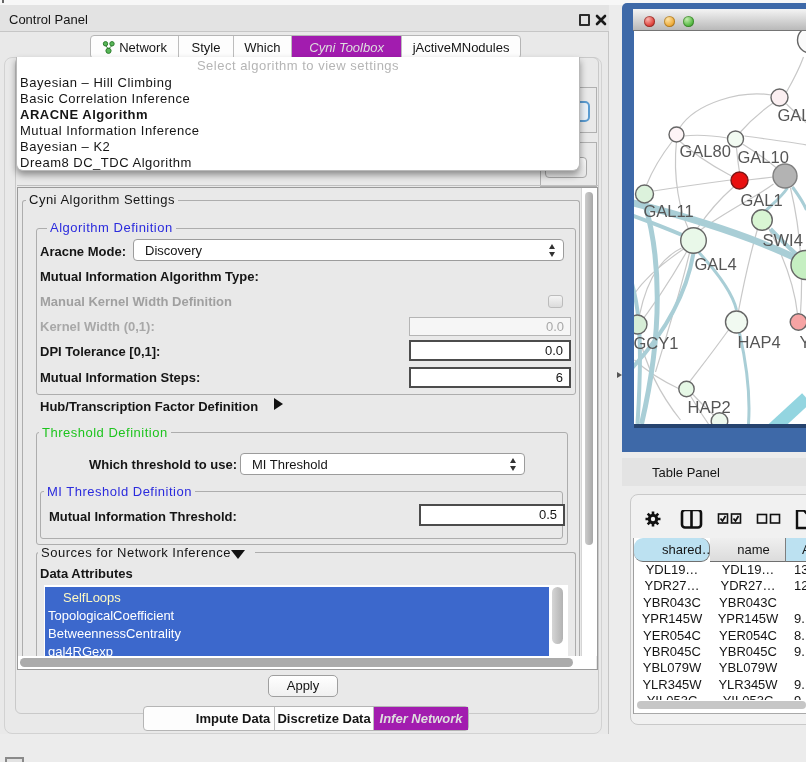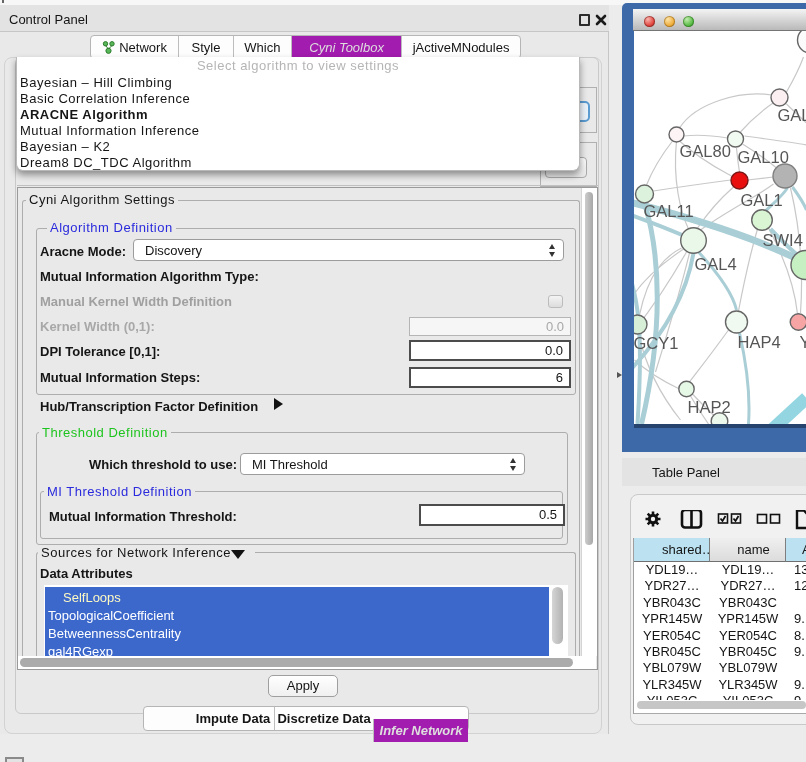--- a/index.html
+++ b/index.html
@@ -125,21 +125,21 @@
   <div class="a" style="left:581px;top:188px;width:16px;height:468px;background:#fff;border-left:1px solid #d5d5d5;box-sizing:border-box;"></div>
   <div class="a" style="left:584.5px;top:192px;width:8.5px;height:353px;background:linear-gradient(90deg,#cccccc,#a8a8a8);border-radius:4.5px;"></div>
   <div class="a" style="left:18px;top:656px;width:578px;height:13px;background:#fff;"></div>
   <div class="a" style="left:20px;top:658px;width:553px;height:9px;background:#ababab;border-radius:4.5px;"></div>
 
   <div class="a" style="left:268px;top:675px;width:70px;height:22px;background:linear-gradient(#ffffff,#f0f0f0);border:1px solid #9f9f9f;border-radius:5px;box-sizing:border-box;text-align:center;line-height:20px;font-size:13px;">Apply</div>
 
   <div class="seg b" style="left:143px;top:706px;width:324px;height:23px;">
     <div style="width:97px;margin-left:48px;">Impute Data</div>
     <div style="width:116px;">Discretize Data</div>
-    <div class="sel" style="width:111px;margin-top:12px;">Infer Network</div>
+    <div class="sel" style="width:111px;">Infer Network</div>
   </div>
 
   <div class="a" style="left:5px;top:757px;width:15px;height:14px;background:#e3e3e3;border:2px solid #8a8a8a;"></div>
 
   <div class="a" style="left:16px;top:57px;width:564px;height:114px;background:#fff;border:1px solid #b9b9b9;border-top:none;border-radius:0 0 7px 7px;box-shadow:0 4px 7px rgba(0,0,0,0.4);box-sizing:border-box;z-index:5;"></div>
   <div class="a" id="pop" style="left:16px;top:57px;width:564px;z-index:6;">
     <div class="pit" style="left:0;top:1px;width:564px;text-align:center;color:#b5b5b5;font-size:13px;">Select algorithm to view settings</div>
     <div class="pit" style="top:18px;">Bayesian – Hill Climbing</div>
     <div class="pit" style="top:34px;">Basic Correlation Inference</div>
     <div class="pit b" style="top:50px;">ARACNE Algorithm</div>
@@ -259,21 +259,21 @@
 
     <g stroke="#111" fill="none" stroke-width="1.6">
       <rect x="112.5" y="4.5" width="9" height="8.5"></rect>
       <rect x="125.5" y="4.5" width="9" height="8.5"></rect>
     </g>
 
     <path d="M152 0.5 h7 l4 4.5 V18 h-11 z" fill="none" stroke="#111" stroke-width="2.4"></path>
   </svg>
 
   <div class="a" style="left:633px;top:538px;width:173px;height:176px;background:#fff;overflow:hidden;border-left:1px solid #9f9f9f;box-sizing:border-box;">
-    <div class="a" style="left:0;top:0;width:76px;height:24px;background:#bce1f1;border-right:1px solid #7e7e7e;border-bottom:1px solid #6f6f6f;box-sizing:border-box;text-align:center;line-height:23px;padding-left:28px;">shared…</div>
+    <div class="a" style="left:0;top:0;width:76px;height:24px;background:#bce1f1;border-right:1px solid #7e7e7e;border-bottom:1px solid #6f6f6f;box-sizing:border-box;text-align:center;line-height:23px;padding-left:28px;border-radius:9px;">shared…</div>
     <div class="a" style="left:76px;top:0;width:76px;height:24px;background:linear-gradient(#efefef,#dcdcdc);border-right:1px solid #7e7e7e;border-bottom:1px solid #6f6f6f;box-sizing:border-box;text-align:center;line-height:23px;padding-left:12px;">name</div>
     <div class="a" style="left:152px;top:0;width:20px;height:24px;background:#bce1f1;border-bottom:1px solid #6f6f6f;box-sizing:border-box;line-height:23px;padding-left:16px;overflow:hidden;">A</div>
     <div id="tbody" class="a" style="left:0;top:24px;width:172px;height:138px;overflow:hidden;">
         <div style="position:absolute;left:0;top:0.0px;width:76px;height:16.4px;text-align:center;line-height:16.4px;">YDL19…</div>
         <div style="position:absolute;left:76px;top:0.0px;width:76px;height:16.4px;text-align:center;line-height:16.4px;">YDL19…</div>
         <div style="position:absolute;left:160px;top:0.0px;width:20px;height:16.4px;line-height:16.4px;">13</div>
         <div style="position:absolute;left:0;top:16.4px;width:76px;height:16.4px;text-align:center;line-height:16.4px;">YDR27…</div>
         <div style="position:absolute;left:76px;top:16.4px;width:76px;height:16.4px;text-align:center;line-height:16.4px;">YDR27…</div>
         <div style="position:absolute;left:160px;top:16.4px;width:20px;height:16.4px;line-height:16.4px;">12</div>
         <div style="position:absolute;left:0;top:32.8px;width:76px;height:16.4px;text-align:center;line-height:16.4px;">YBR043C</div>

